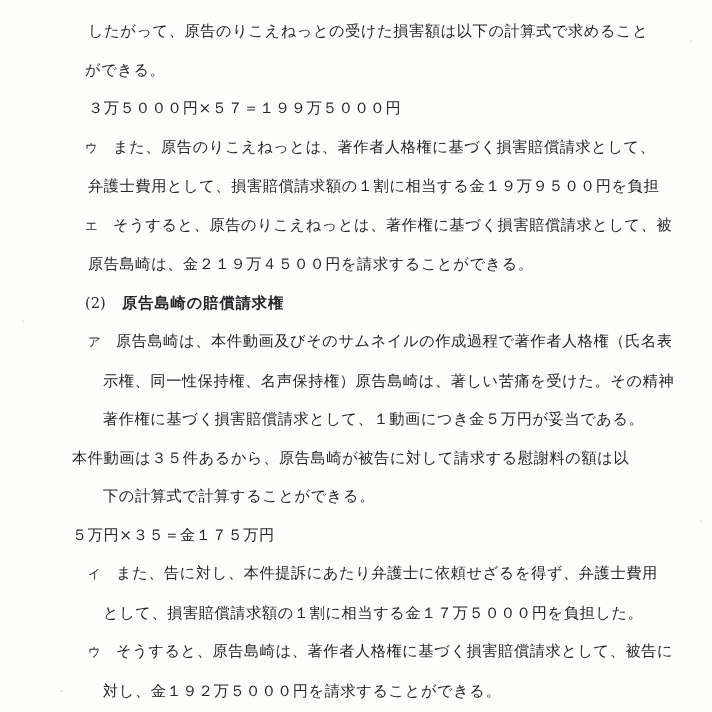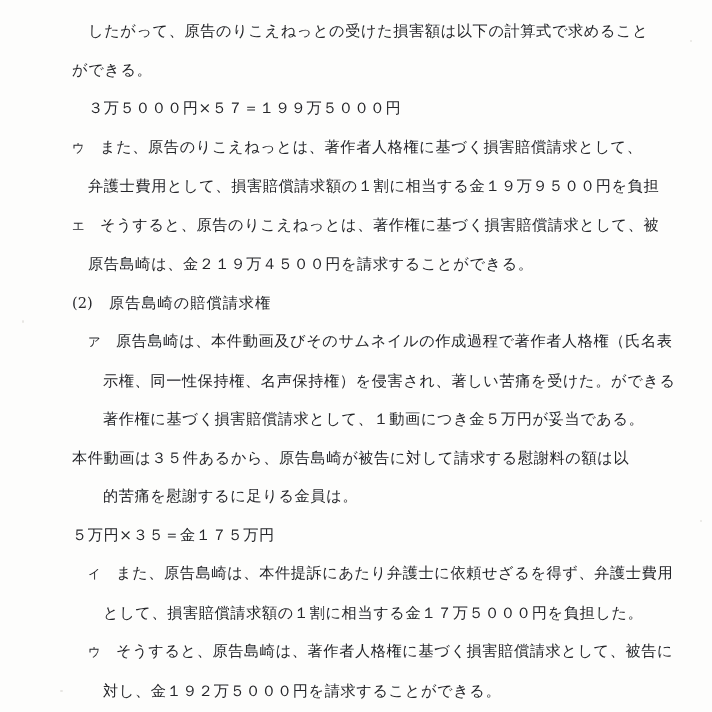--- a/index.html
+++ b/index.html
@@ -25,21 +25,21 @@
   }
 
   .doc-body {
     position: absolute;
     left: 72px;
     top: 12px;
     width: 600px;
   }
 
   
-  .ind-0  { margin-left: 0px; }
+  .ind-0  { margin-left: 13px; }
   .ind-1  { margin-left: 16px; }
   .ind-2  { margin-left: 31px; }
   .ind-3  { }
 
   
   .mline {
     display: flex;
     align-items: baseline;
     font-size: 15.2px;
     line-height: 38.5px;
@@ -58,21 +58,21 @@
   }
   .mk-num {
     width: 37px;
     font-size: 14.6px;
     letter-spacing: 0;
   }
   .mtext {
     white-space: pre;
   }
   .heading .mtext {
-    font-weight: 400;
+    font-weight: 700;
     letter-spacing: 1.0px;
   }
 
   
   .speckle {
     position: absolute;
     background: #cfcdc8;
     border-radius: 50%;
     opacity: .5;
   }
@@ -119,42 +119,42 @@
       <span class="marker mk-num">(2)</span>
       <span class="mtext">原告島崎の賠償請求権</span>
     </div>
 
     <div class="mline ind-1">
       <span class="marker mk-kata">ア</span>
       <span class="mtext">原告島崎は、本件動画及びそのサムネイルの作成過程で著作者人格権（氏名表</span>
     </div>
 
     <div class="mline ind-2">
-      <span class="mtext">示権、同一性保持権、名声保持権）を侵害され、著しい苦痛を受けた。ができる</span>
+      <span class="mtext">示権、同一性保持権、名声保持権）原告島崎は、著しい苦痛を受けた。その精神</span>
     </div>
 
     <div class="mline ind-2">
       <span class="mtext">著作権に基づく損害賠償請求として、１動画につき金５万円が妥当である。</span>
     </div>
 
     <div class="mline ind-3">
       <span class="mtext">本件動画は３５件あるから、原告島崎が被告に対して請求する慰謝料の額は以</span>
     </div>
 
     <div class="mline ind-2">
-      <span class="mtext">的苦痛を慰謝するに足りる金員は。</span>
+      <span class="mtext">下の計算式で計算することができる。</span>
     </div>
 
     <div class="mline ind-3">
       <span class="mtext">５万円×３５＝金１７５万円</span>
     </div>
 
     <div class="mline ind-1">
       <span class="marker mk-kata">イ</span>
-      <span class="mtext">また、原告島崎は、本件提訴にあたり弁護士に依頼せざるを得ず、弁護士費用</span>
+      <span class="mtext">また、告に対し、本件提訴にあたり弁護士に依頼せざるを得ず、弁護士費用</span>
     </div>
 
     <div class="mline ind-2">
       <span class="mtext">として、損害賠償請求額の１割に相当する金１７万５０００円を負担した。</span>
     </div>
 
     <div class="mline ind-1">
       <span class="marker mk-kata">ウ</span>
       <span class="mtext">そうすると、原告島崎は、著作者人格権に基づく損害賠償請求として、被告に</span>
     </div>

